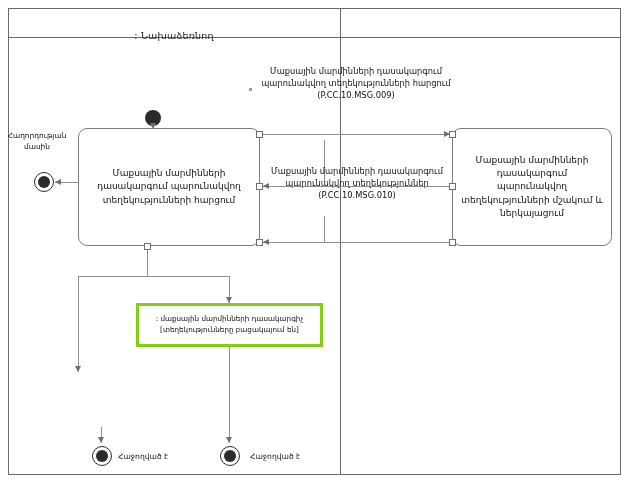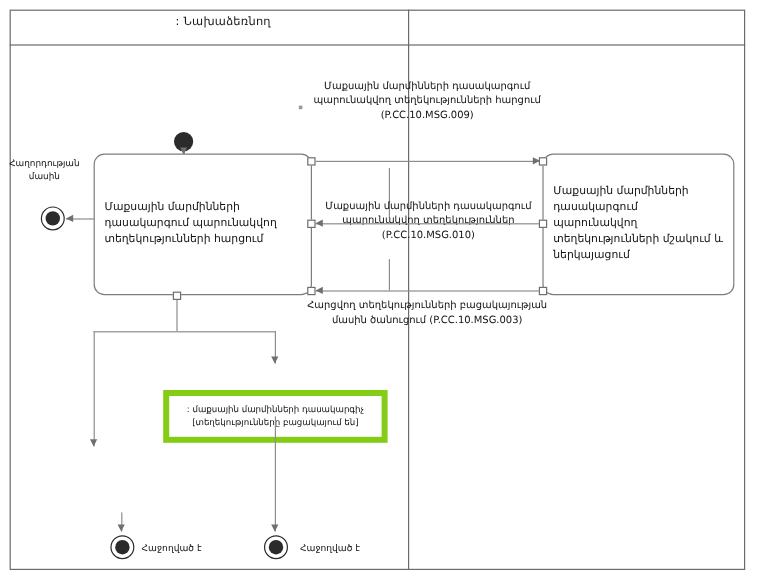--- a/index.html
+++ b/index.html
@@ -47,57 +47,56 @@
   }
   .lane-title {
     position: absolute;
     top: 13px;
     font-size: 9.5px;
     color: #1a1a1a;
     text-align: center;
     letter-spacing: 0.2px;
     white-space: nowrap;
   }
-  .lane-title-left  { left: 20px;   width: 332px; }
+  .lane-title-left  { left: 8px;   width: 332px; margin-top: 17px; }
   .lane-title-right { left: 341px; width: 280px; }
 
   
   .action {
     position: absolute;
     border: 1px solid #7d7d7d;
     border-radius: 9px;
     background: #ffffff;
     box-sizing: border-box;
     display: flex;
     align-items: center;
     justify-content: center;
-    text-align: left;
+    text-align: center;
     font-size: 9px;
     line-height: 1.45;
     color: #111111;
     padding: 4px 8px;
   }
   #action-request  { left: 78px;  top: 128px; width: 182px; height: 118px; }
   #action-process  { left: 452px; top: 128px; width: 160px; height: 118px; }
 
   
   .objnode {
     position: absolute;
-    border: 5px solid #84cc16;
+    border: 3px solid #84cc16;
     background: #ffffff;
     box-sizing: border-box;
     display: flex;
     align-items: center;
     justify-content: center;
     text-align: center;
     font-size: 7.2px;
     line-height: 1.5;
     color: #111111;
     padding: 17px 6px;
-    margin-top: 22px;
   }
   #obj-absent   { left: 136px; top: 303px; width: 187px; height: 44px; }
   #obj-provided { left: 16px;  top: 372px; width: 171px; height: 55px; }
 
   
   .pin {
     position: absolute;
     width: 7px;
     height: 7px;
     border: 1px solid #6e6e6e;
@@ -232,21 +231,20 @@
   <div class="msg-label" id="msg-009">Մաքսային մարմինների դասակարգում պարունակվող տեղեկությունների հարցում (P.CC.10.MSG.009)</div>
   <div class="edge-h" style="left:263px; top:134px; width:186px;"></div>
   <div class="arrow arrow-right" style="left:444px; top:130.8px;"></div>
   <div class="dot-marker" style="left:249px; top:88px;"></div>
   <div class="edge-v" style="left:324px; top:140px; height:42px;"></div>
 
   <div class="msg-label" id="msg-010">Մաքսային մարմինների դասակարգում պարունակվող տեղեկություններ (P.CC.10.MSG.010)</div>
   <div class="edge-h" style="left:263px; top:186px; width:186px;"></div>
   <div class="arrow arrow-left" style="left:263px; top:182.8px;"></div>
 
-  <div class="msg-label" id="msg-003">Հարցվող տեղեկությունների բացակայության մասին ծանուցում (P.CC.10.MSG.003)</div>
   <div class="edge-h" style="left:263px; top:242px; width:186px;"></div>
   <div class="arrow arrow-left" style="left:263px; top:238.8px;"></div>
   <div class="edge-v" style="left:324px; top:216px; height:26px;"></div>
 
   <div class="side-note" id="note-error">Հաղորդության մասին</div>
   <div class="edge-h" style="left:55px; top:182px; width:24px;"></div>
   <div class="arrow arrow-left" style="left:55px; top:178.8px;"></div>
   <div class="final-node" style="left:34px; top:172px;"></div>
 
   <div class="edge-v" style="left:147px; top:250px; height:26px;"></div>

